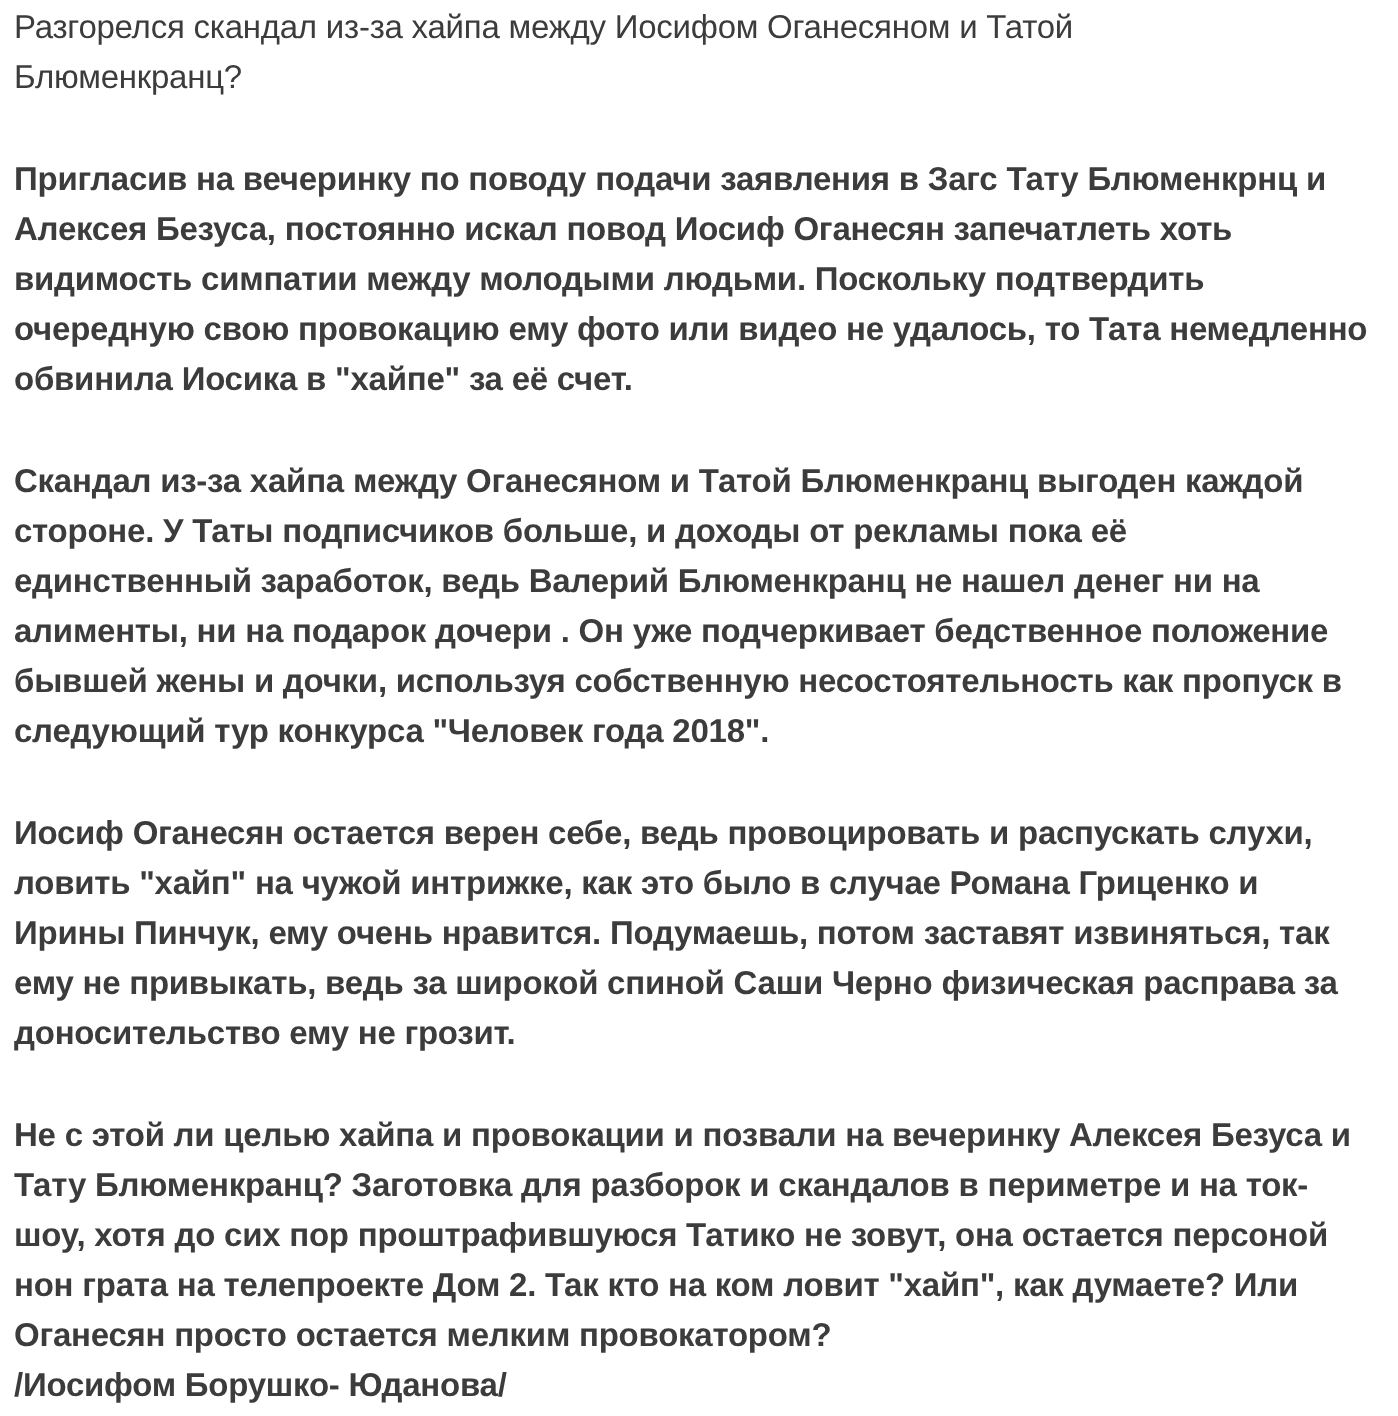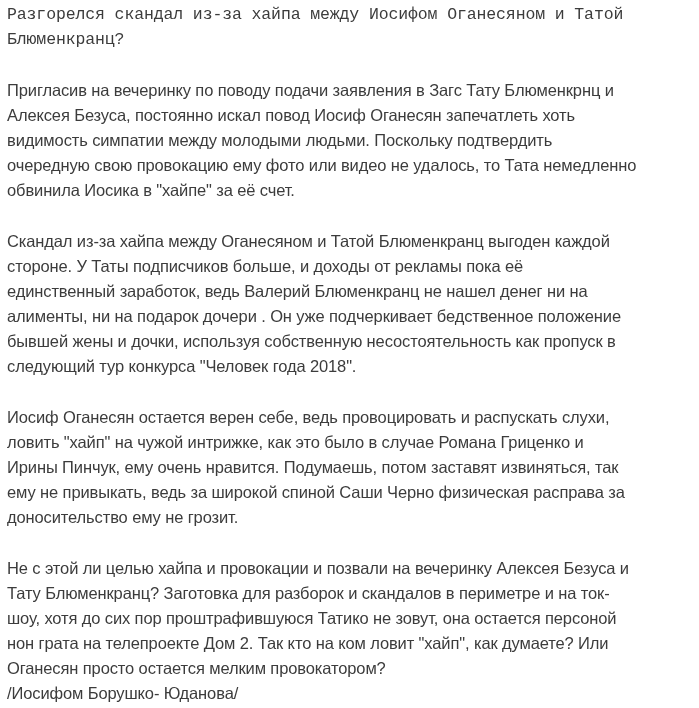--- a/index.html
+++ b/index.html
@@ -13,31 +13,30 @@
     overflow: hidden;
     font-family: "Liberation Sans", "DejaVu Sans", sans-serif;
     color: #3c3c3c;
   }
   .page {
     padding: 2px 2px 0 7px;
   }
   .para {
     margin: 0 0 26px 0;
     font-size: 16.5px;
-    font-weight: 400;
+    font-weight: 700;
     line-height: 25px;
     letter-spacing: -0.12px;
     white-space: pre-line; 
     color: inherit;
   }
   h1.para {
     
     font-size: 16.5px;
     font-weight: 400;
-    font-family: Liberation Mono, monospace;
   }
   .para.no-gap {
     margin-bottom: 0;
   }
 </style>
 </head>
 <body>
 
 <div class="page">
   <h1 class="para">Разгорелся скандал из-за хайпа между Иосифом Оганесяном и Татой

